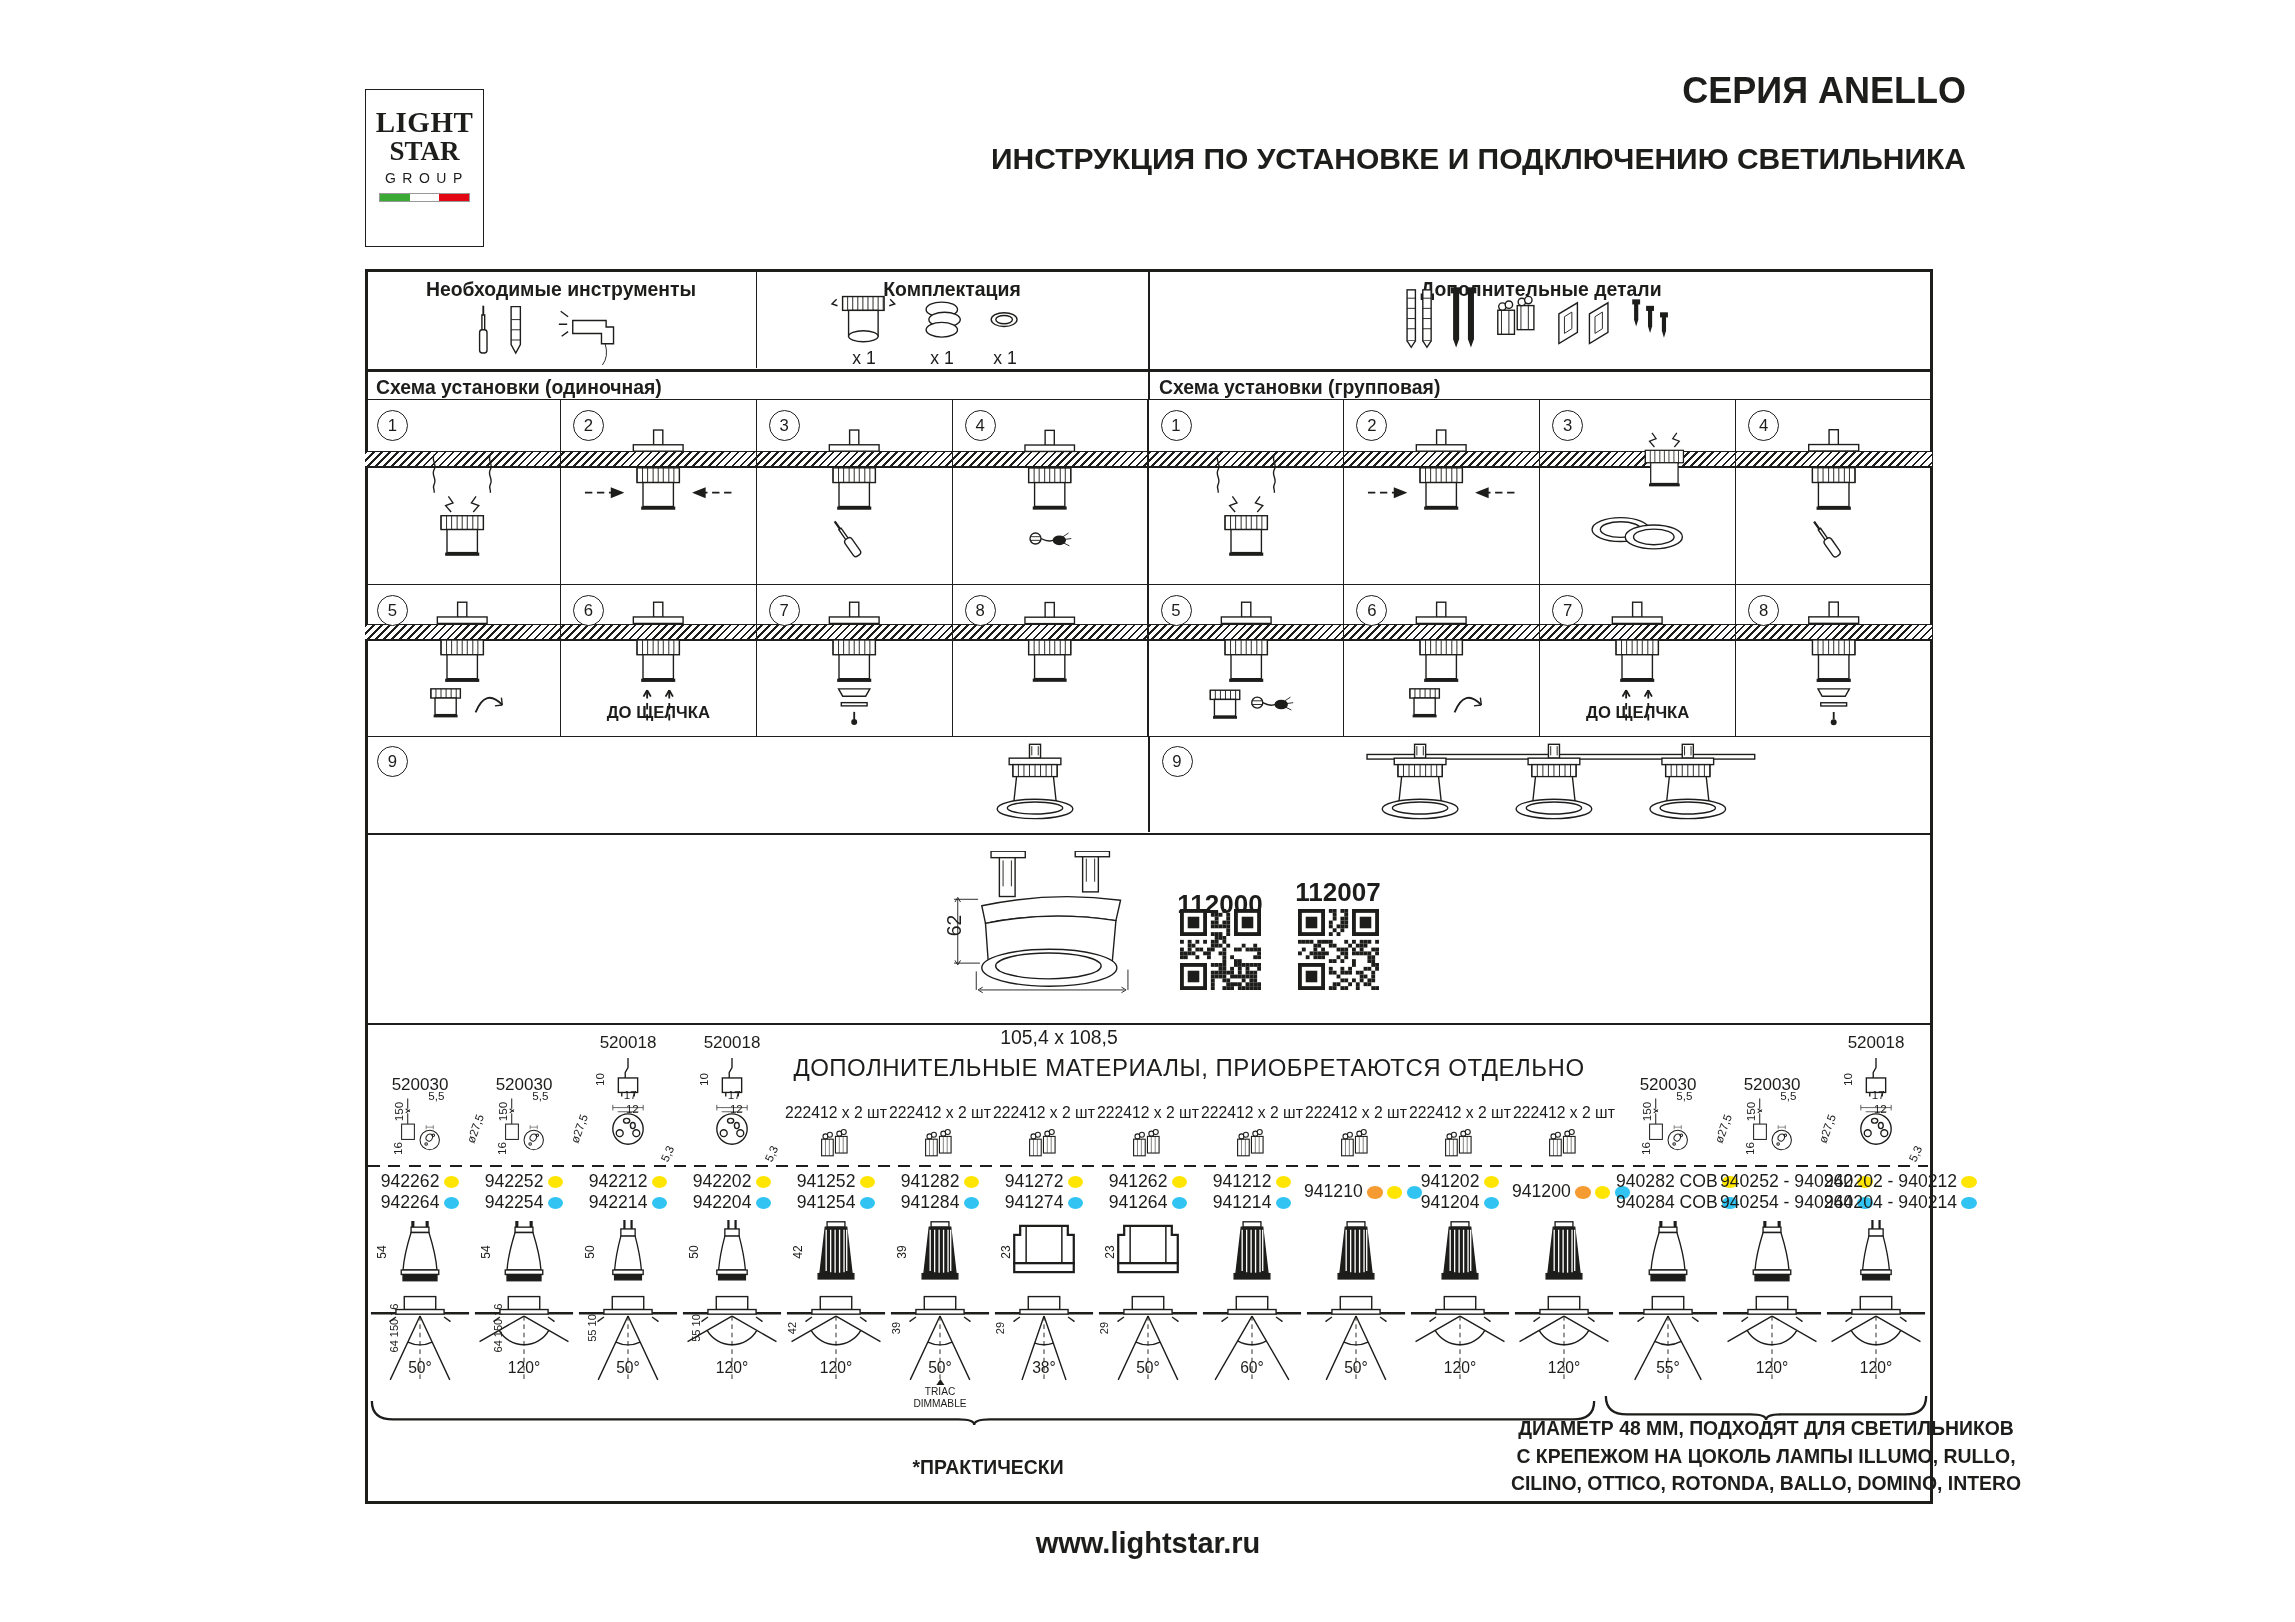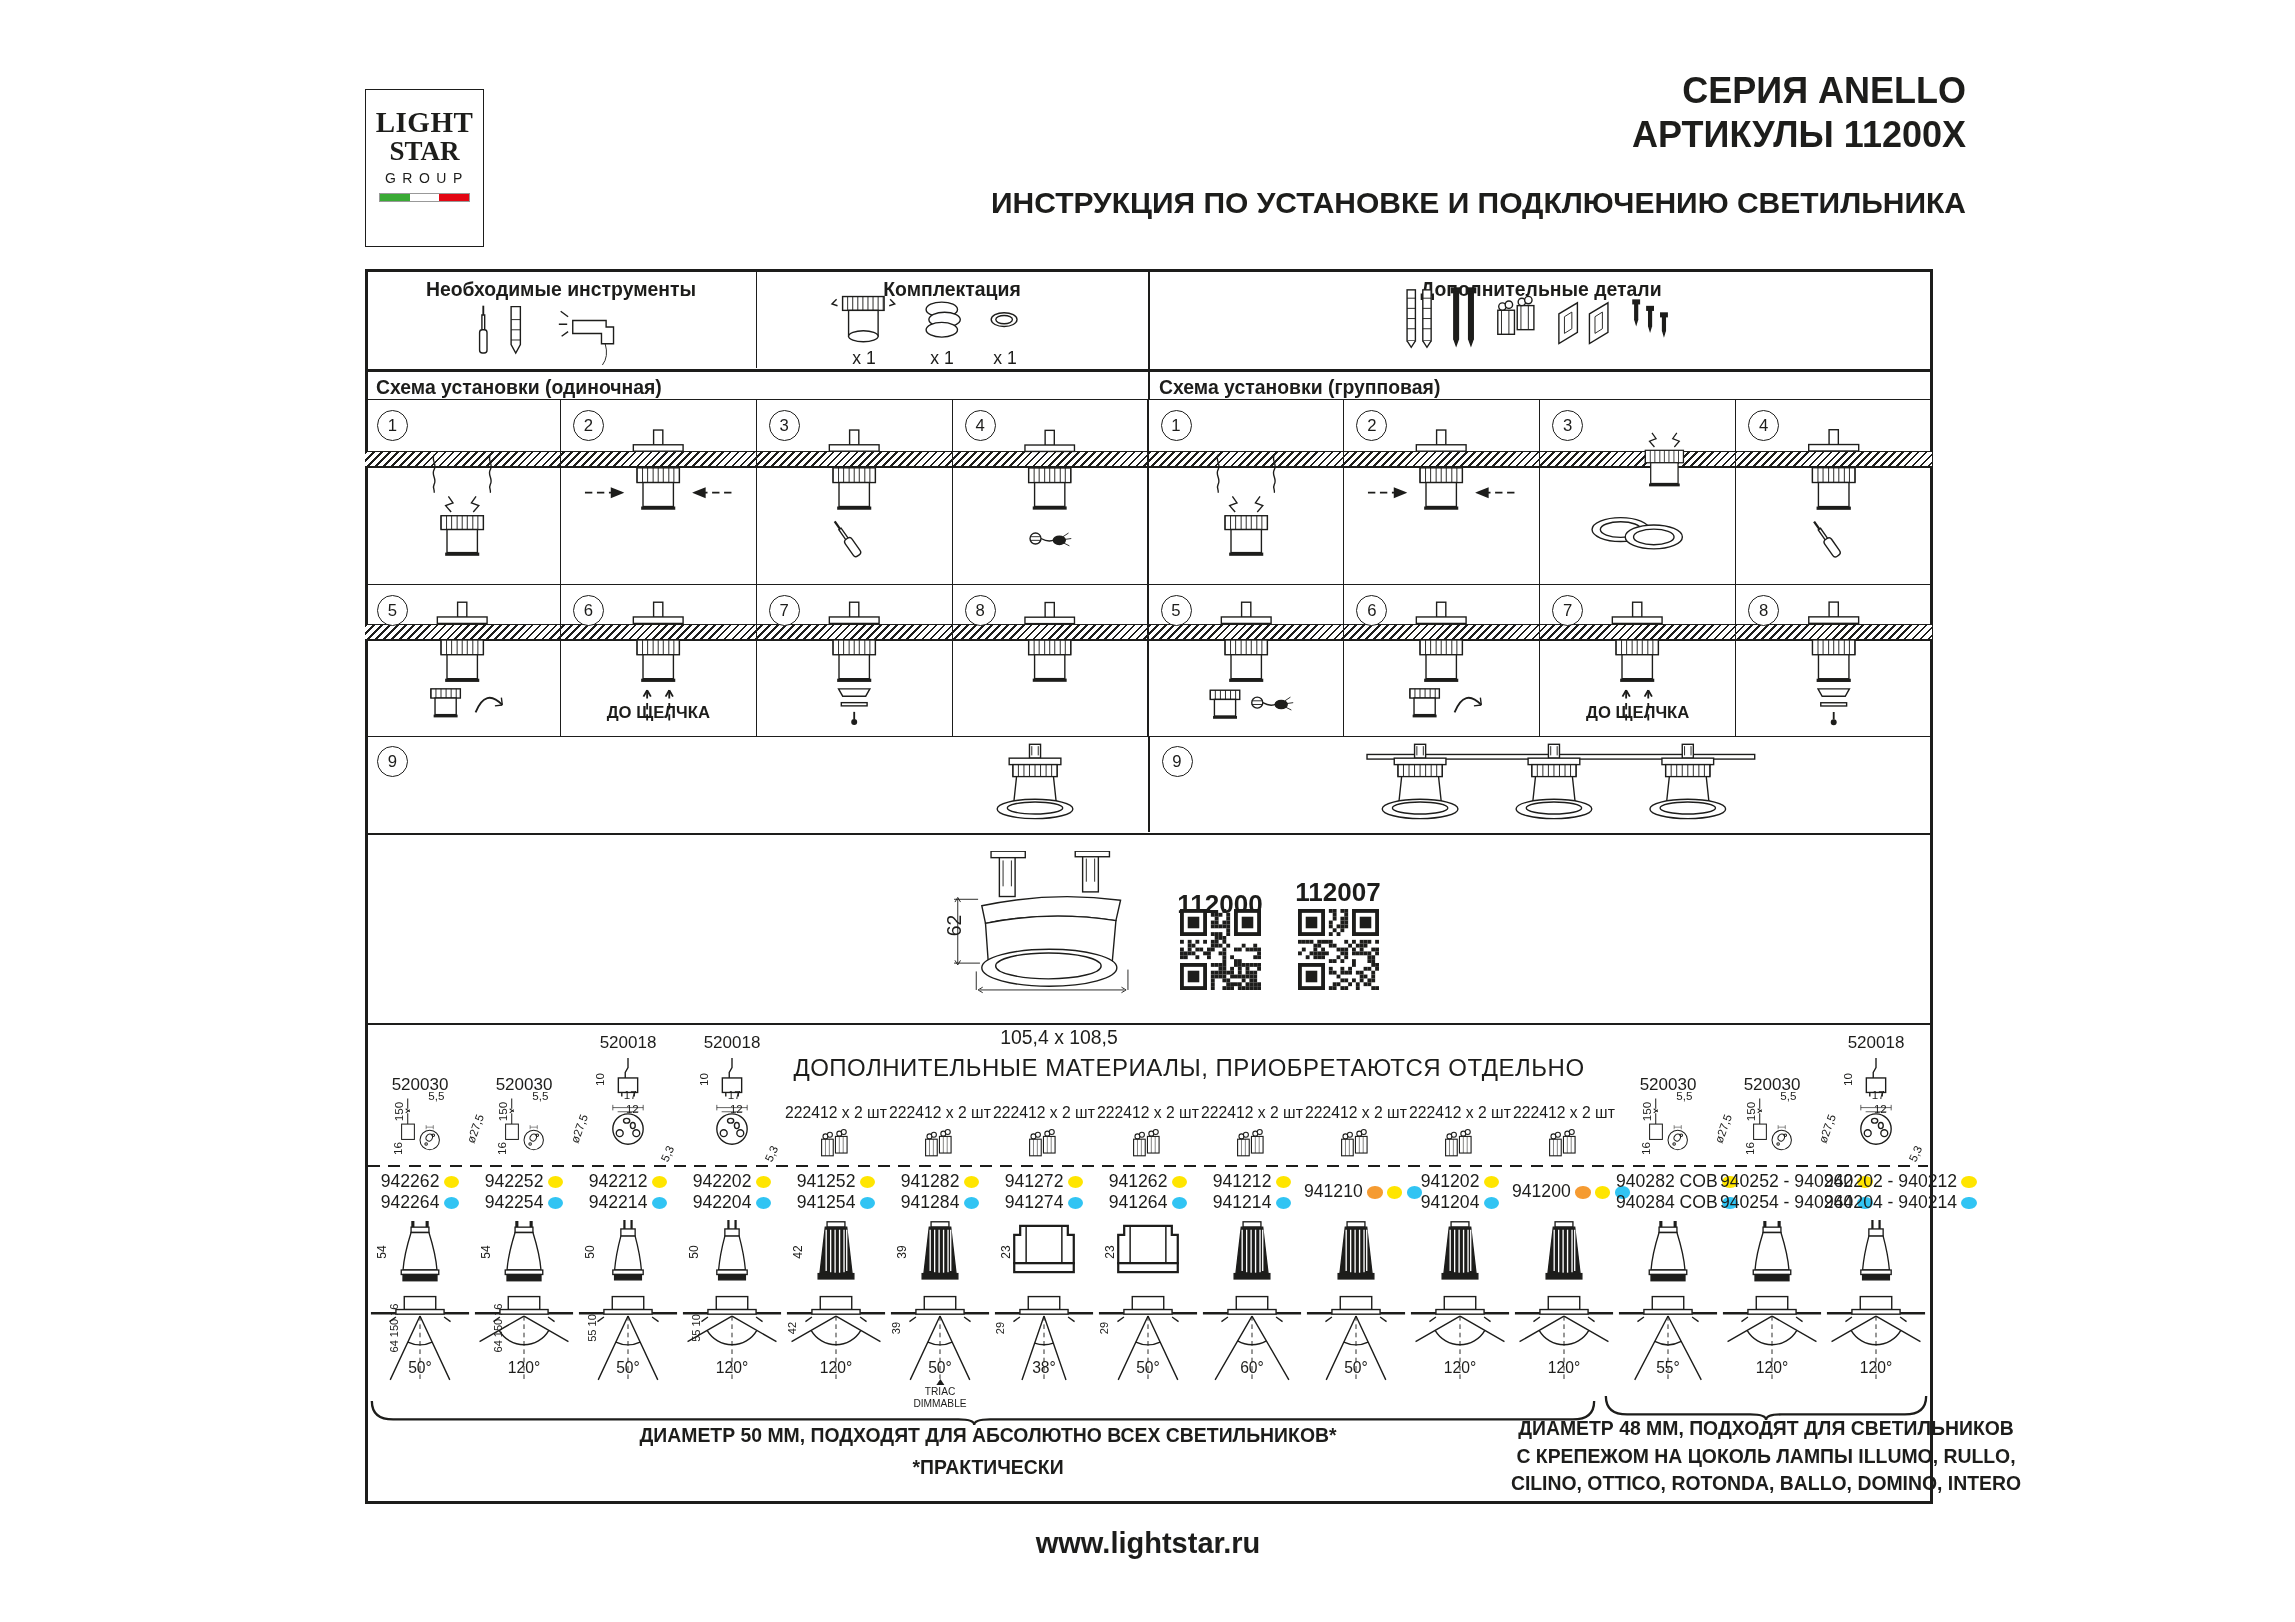--- a/index.html
+++ b/index.html
@@ -168,21 +168,20 @@
     <div class="l3">GROUP</div>
     <div class="flag">
       <div id="flag-g" style="background: rgb(58, 170, 53);"></div>
         <div id="flag-w" style="background: rgb(255, 255, 255);"></div>
         <div id="flag-r" style="background: rgb(227, 6, 19);"></div>
     </div>
   </div>
 
   <div id="hdr" class="abs">
     <div class="t1">СЕРИЯ ANELLO</div>
-    <div class="t1">АРТИКУЛЫ 11200X</div>
     <div class="t2">ИНСТРУКЦИЯ ПО УСТАНОВКЕ И ПОДКЛЮЧЕНИЮ СВЕТИЛЬНИКА</div>
   </div>
 
   <div class="hline" style="top:269px;height:2.8px;"></div>
   <div class="hline" style="top:369px;height:3.2px;"></div>
   <div class="hline" style="top:399px;height:1.4px;"></div>
   <div class="hline" style="top:584px;height:1.4px;"></div>
   <div class="hline" style="top:736px;height:1.4px;"></div>
   <div class="hline" style="top:833px;height:1.9px;"></div>
   <div class="hline" style="top:1023px;height:2.3px;"></div>
@@ -1501,21 +1500,20 @@
     </div>
     </div>
 
   <svg class="brace" style="left:370px;top:1398px;" width="1226" height="28" viewBox="0 0 2650 60">
     <path d="M4 6 q0 40 46 40 H1272 q34 0 34 12 q0 -12 34 -12 H2600 q46 0 46 -40" fill="none" stroke="#1d1d1b" stroke-width="5"></path>
   </svg>
   <svg class="brace" style="left:1604px;top:1393px;" width="324" height="28" viewBox="0 0 700 60">
     <path d="M4 6 q0 40 46 40 H316 q34 0 34 12 q0 -12 34 -12 H650 q46 0 46 -40" fill="none" stroke="#1d1d1b" stroke-width="5"></path>
   </svg>
 
-  <div class="note" style="left:988px;top:1424px;">ДИАМЕТР 50 ММ, ПОДХОДЯТ ДЛЯ АБСОЛЮТНО ВСЕХ СВЕТИЛЬНИКОВ*</div>
   <div class="note" style="left:988px;top:1456px;">*ПРАКТИЧЕСКИ</div>
   <div class="note" style="left:1766px;top:1417px;">ДИАМЕТР 48 ММ, ПОДХОДЯТ ДЛЯ СВЕТИЛЬНИКОВ</div>
   <div class="note" style="left:1766px;top:1445px;">С КРЕПЕЖОМ НА ЦОКОЛЬ ЛАМПЫ ILLUMO, RULLO,</div>
   <div class="note" style="left:1766px;top:1472px;">CILINO, OTTICO, ROTONDA, BALLO, DOMINO, INTERO</div>
 
   <div id="footer">www.lightstar.ru</div>
 </div>
 
 
 </body></html>

